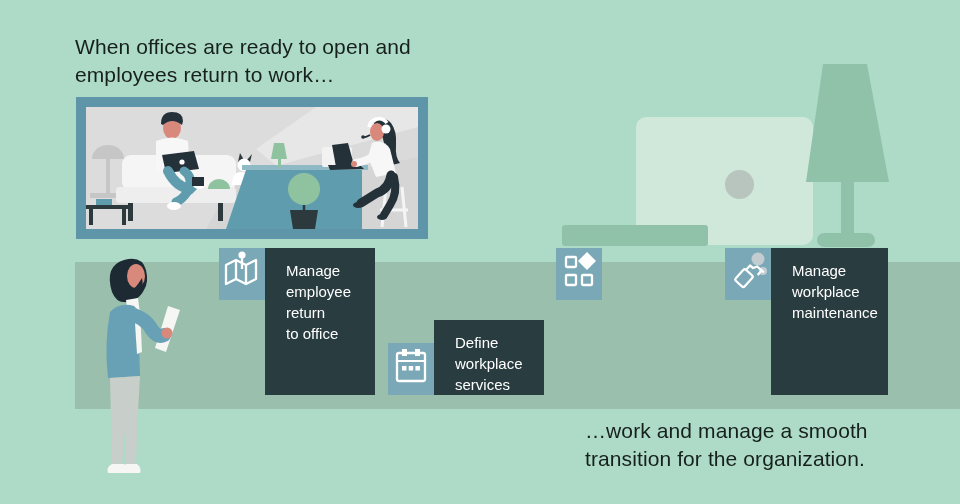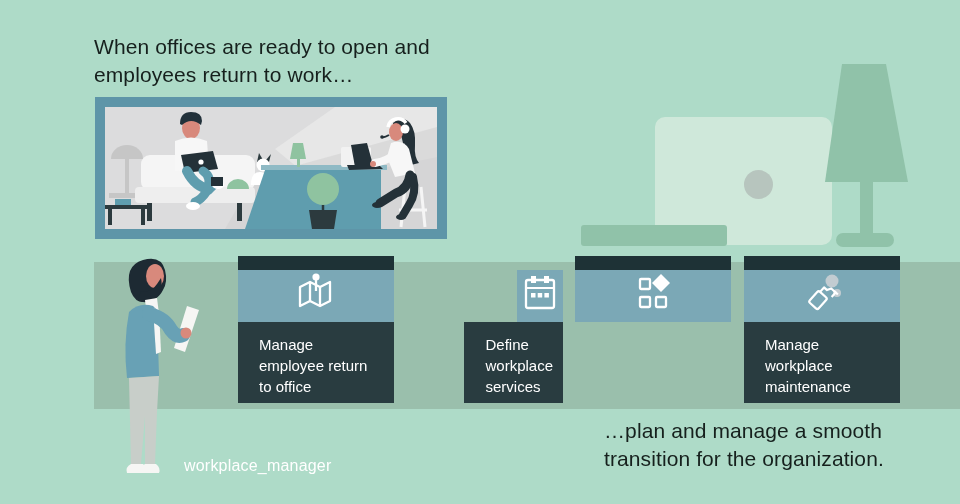--- a/index.html
+++ b/index.html
@@ -1,40 +1,40 @@
 <!DOCTYPE html>
 <html><head>
 <meta charset="utf-8">
 <style>
   html,body{margin:0;padding:0;}
   #canvas{
     position:relative;width:960px;height:504px;overflow:hidden;
     background:#aedbc8;
     font-family:"Liberation Sans","DejaVu Sans",sans-serif;
   }
-  .abs{position:absolute;margin-left:19px;}
+  .abs{position:absolute;}
   
   .big-text{
     font-size:21px;line-height:28px;color:#16201d;
     white-space:pre-line;letter-spacing:.1px;font-weight:500;
   }
   
   #scene-frame{
     left:76px;top:97px;width:352px;height:142px;
     background:#5e95a8;padding:10px;box-sizing:border-box;
   }
   #scene-frame svg{display:block;background:#dcdcdc;}
   
   #laptop-lid{left:636px;top:117px;width:177px;height:128px;background:#cfe8da;border-radius:10px;}
   #laptop-cam{left:725px;top:170px;width:29px;height:29px;background:#b7c5be;border-radius:50%;}
   #laptop-base{left:562px;top:225px;width:146px;height:21px;background:#90c2a9;border-radius:3px;}
   #lamp{left:795px;top:60px;}
   
   #band{left:75px;top:262px;width:885px;height:147px;background:#9abfac;}
-  .card{top:256px;width:156px;height:147px;display:flex;flex-direction:column;}
+  .card{top:248px;width:156px;height:147px;display:flex;flex-direction:row;}
   .card-bar{height:14px;background:#1e3236;}
   .card-iconarea{height:52px;background:#7ba8b6;display:flex;align-items:center;justify-content:center;}
   .card-body{flex:1;background:#293c40;color:#ffffff;font-size:15px;line-height:21px;
              padding:12px 10px 0 21px;white-space:pre-line;}
   #card-1{left:219px;} #card-2{left:388px;align-items:flex-end;} #card-3{left:556px;} #card-4{left:725px;}
   
   #persona-label{left:165px;top:457px;color:#ffffff;font-size:16px;letter-spacing:.2px;}
   #intro-text{left:75px;top:33px;}
   #outro-text{left:585px;top:417px;}
   #person{left:84px;top:252px;}
@@ -224,18 +224,17 @@
       <path d="M46,62 Q62,66 68,78 Q74,86 80,83" stroke="#68a1b5" stroke-width="14" fill="none" stroke-linecap="round"></path>
       <circle cx="83" cy="81" r="5.5" fill="#d8897c"></circle>
 
       <path d="M26,126 L56,124 L54,160 L52,212 L42,212 L42,164 L38,212 L28,212 Z" fill="#c8cec9"></path>
 
       <path d="M28,212 h12 q5,4 3,9 h-19 q-2,-6 4,-9 Z" fill="#f6f6f4"></path>
       <path d="M42,212 h11 q5,4 3,9 h-18 q-2,-6 4,-9 Z" fill="#f6f6f4"></path>
     </svg>
   </div>
 
-  <div class="abs" id="persona-label">workplace_manager</div>
-
-  <div class="abs big-text" id="outro-text">…plan and manage a smooth
+
+  <div class="abs big-text" id="outro-text">…work and manage a smooth
 transition for the organization.</div>
 
 </div>
 
 </body></html>

